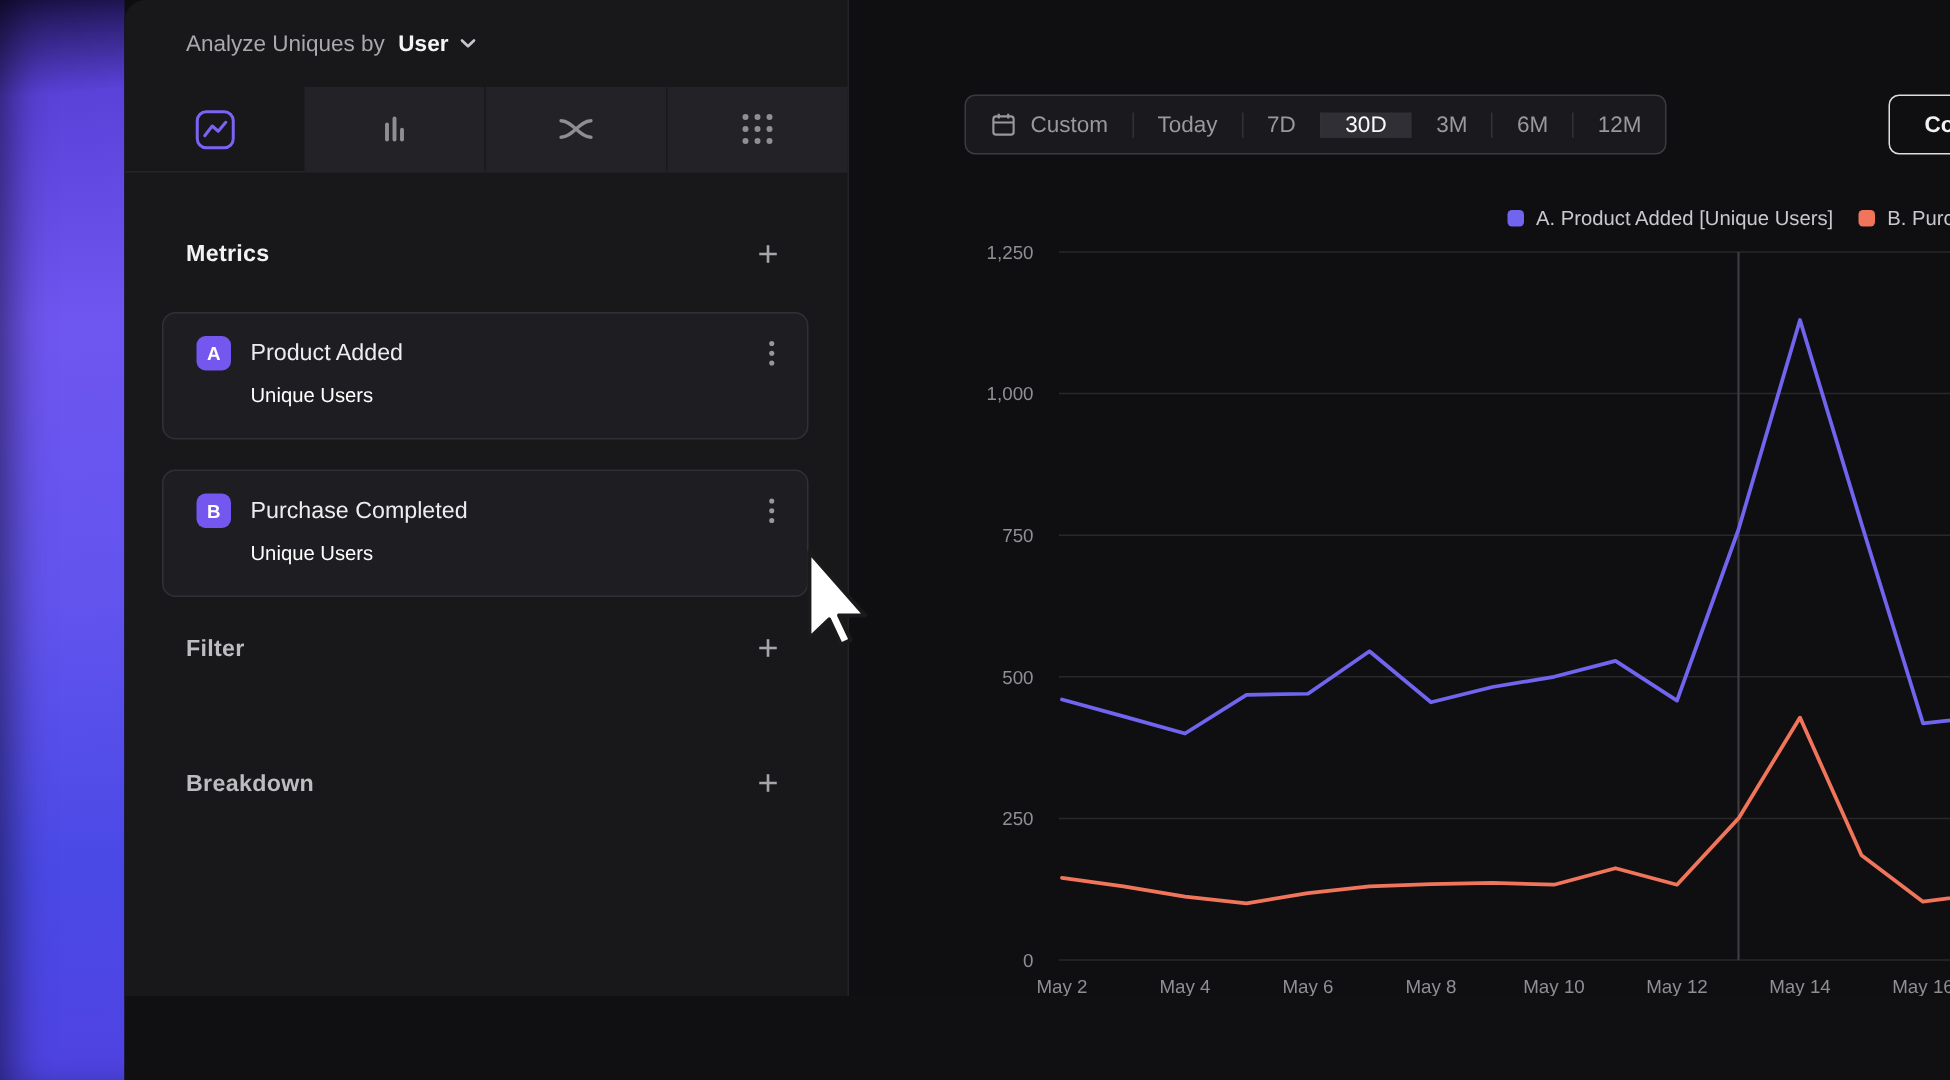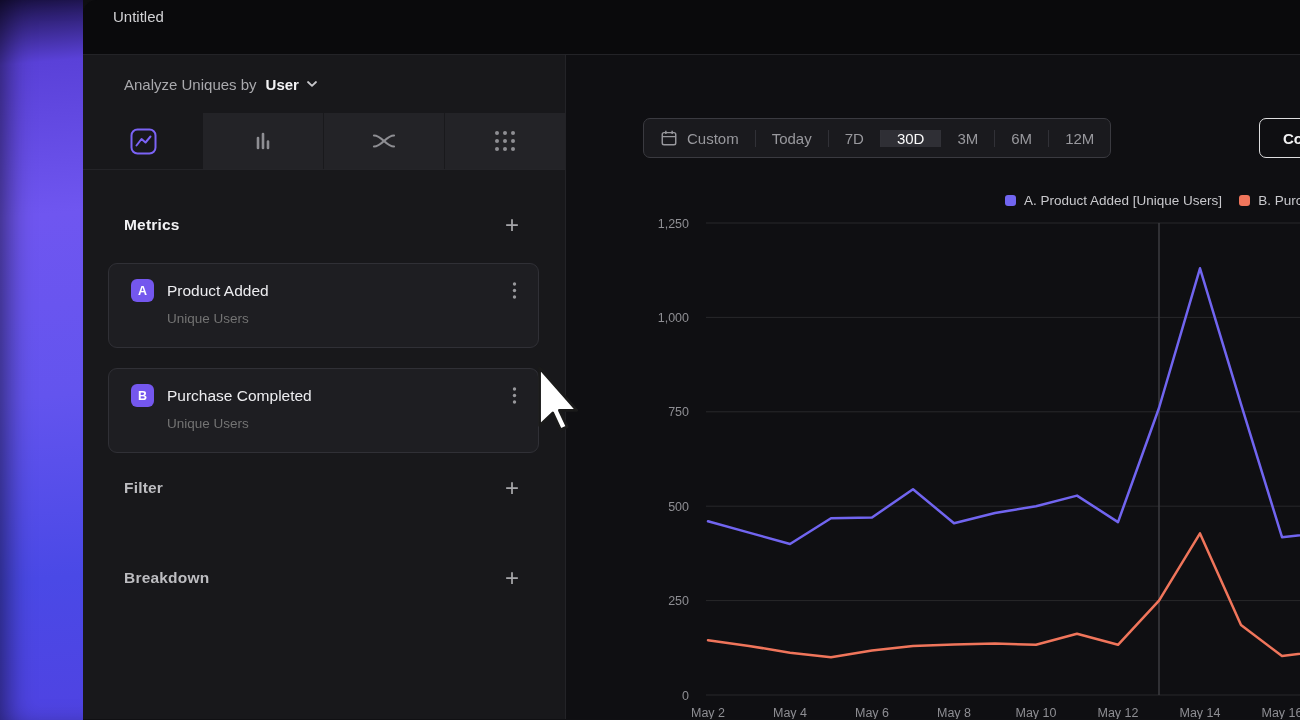--- a/index.html
+++ b/index.html
@@ -40,21 +40,21 @@
     line-height:1; cursor:pointer; padding:0; font-family:inherit; }
 
   .cards { margin:23px 26px 0 25px; display:flex; flex-direction:column; gap:20px; }
   .metric-card { background:#1e1e22; border:1px solid #303036; border-radius:9px;
     height:85px; padding:15px 16px 0 22px; cursor:pointer; }
   .metric-top { display:flex; align-items:center; }
   .badge { width:23px; height:23px; border-radius:6px; background:#7457ee; color:#fff;
     font-size:12.5px; font-weight:700; display:flex; align-items:center; justify-content:center; flex:none; }
   .metric-title { margin-left:13px; font-size:15.5px; color:#ededf0; flex:1; }
   .kebab { cursor:pointer; padding:2px 5px; display:flex; }
-  .metric-sub { margin:9px 0 0 36px; font-size:13.5px; color:#737373; }
+  .metric-sub { margin:9px 0 0 36px; font-size:13.5px; color:#ffffff; }
 
   #chart { position:absolute; left:0; top:0; }
   .tick { fill:#8e8e93; font-size:12.5px; font-family:"Liberation Sans",sans-serif; }
 
   .range-group { position:absolute; top:63px; left:77px; display:flex; align-items:center;
     height:40px; background:#1a1a1e; border:1px solid #3a3a40; border-radius:7px; overflow:hidden; }
   .range-btn { display:flex; align-items:center; gap:9px; padding:0 16px; background:none;
     border:none; border-left:1px solid #313137; color:#98989d; font-size:15px;
     font-family:inherit; cursor:pointer; white-space:nowrap; }
   .range-btn:first-child { border-left:none; }
@@ -71,23 +71,20 @@
 
   .cursor { position:absolute; left:536px; top:365px; pointer-events:none; }
 </style>
 </head>
 <body>
 
 <div class="stage">
   <div class="gradient-strip"></div>
 
   <div class="app">
-    <div class="topbar">
-      <span class="title">Untitled</span>
-    </div>
 
     <div class="content">
       <aside class="sidebar">
 
         <div class="analyze-row">
           <span class="analyze-label">Analyze Uniques by</span>
           <button class="analyze-select">
             <span>User</span>
             <svg width="12" height="8" viewBox="0 0 12 8">
               <path d="M2,2 L6,5.8 L10,2" fill="none" stroke="#c6c6ca" stroke-width="1.8" stroke-linecap="round" stroke-linejoin="round"></path>

